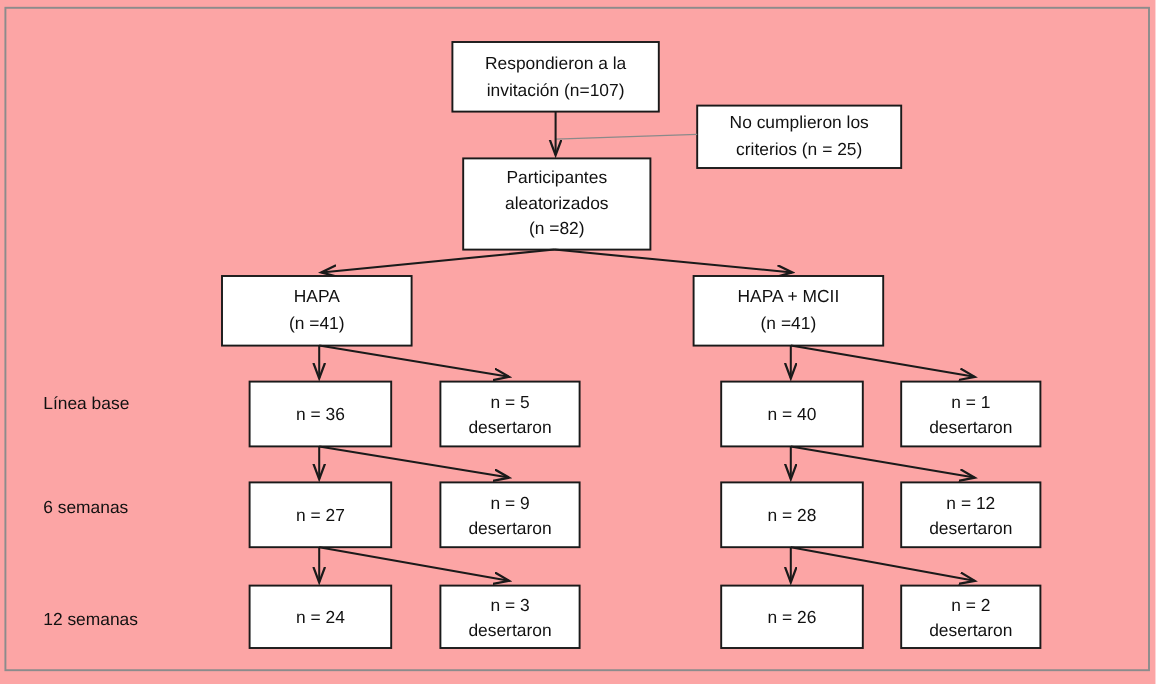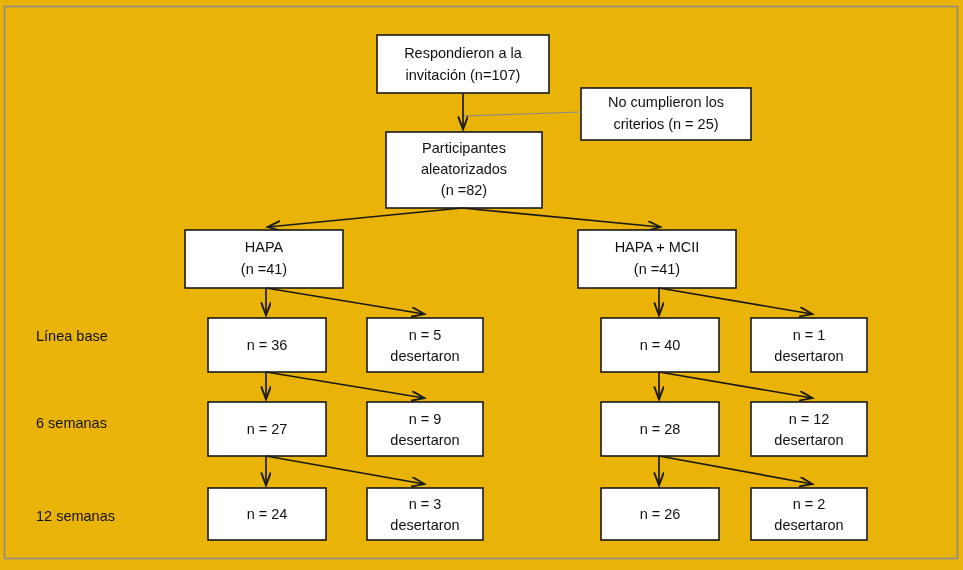--- a/index.html
+++ b/index.html
@@ -5,21 +5,21 @@
 <style>
   html, body {
     margin: 0;
     padding: 0;
     background: #ffffff;
   }
   #page {
     position: relative;
     width: 963px;
     height: 570px;
-    background: #eab308;
+    background: #fca5a5;
     font-family: "Liberation Sans", sans-serif;
     overflow: hidden;
   }
   #flow-svg {
     display: block;
     width: 963px;
     height: 570px;
   }
   .box-rect {
     fill: #ffffff;

